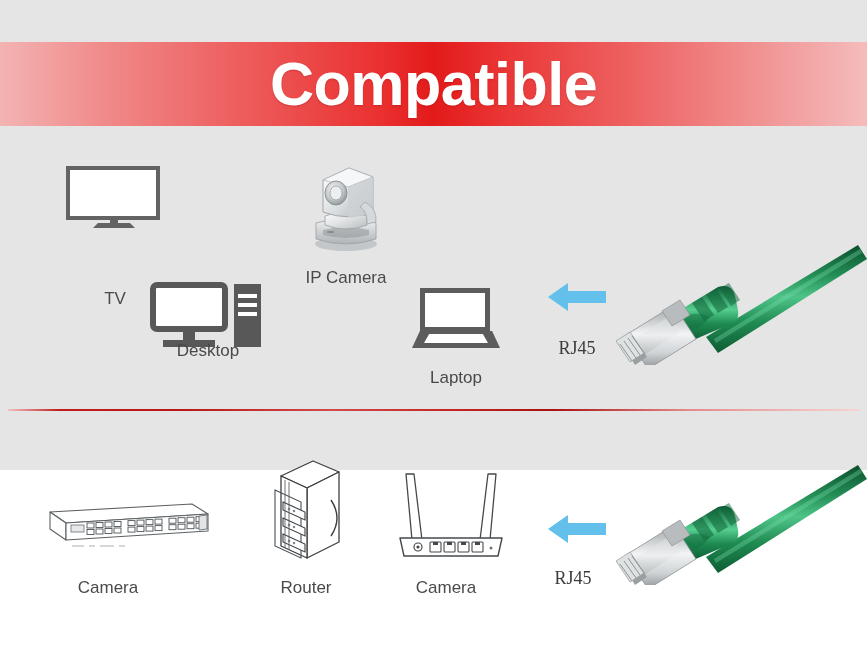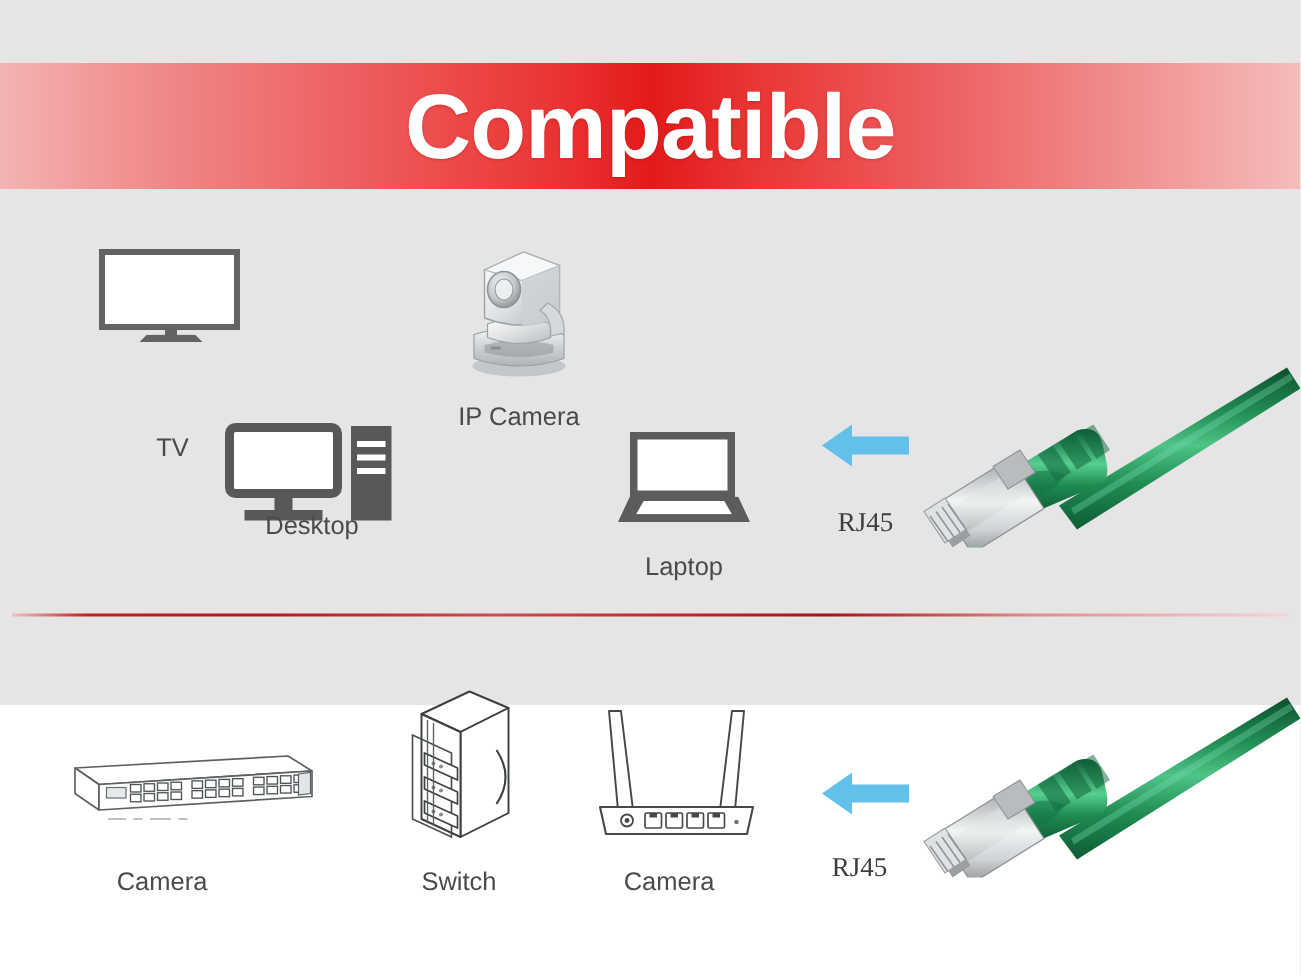--- a/index.html
+++ b/index.html
@@ -351,21 +351,21 @@
       </g>
 
       <g stroke="#5a5f62" stroke-width="0.9">
         <line x1="22" y1="22" x2="22" y2="90"></line>
         <line x1="26" y1="24" x2="26" y2="92"></line>
       </g>
 
       <path d="M68 42 q12 18 0 36" fill="none" stroke="#3c4043" stroke-width="1.4"></path>
     </svg>
   </div>
-  <div class="cap" style="left:258px;top:578px;width:96px;">Switch</div>
+  <div class="cap" style="left:258px;top:578px;width:96px;">Router</div>
 
   <div class="cell router-ic">
     <svg viewBox="0 0 118 100" width="118" height="100" aria-hidden="true">
 
       <path d="M14 12 L22 12 L30 78 L20 78 Z" fill="#ffffff" stroke="#45494c" stroke-width="1.3" stroke-linejoin="round"></path>
       <path d="M96 12 L104 12 L98 78 L88 78 Z" fill="#ffffff" stroke="#45494c" stroke-width="1.3" stroke-linejoin="round"></path>
 
       <path d="M8 76 L110 76 L106 94 L12 94 Z" fill="#ffffff" stroke="#45494c" stroke-width="1.4" stroke-linejoin="round"></path>
 
       <circle cx="26" cy="85" r="4" fill="#ffffff" stroke="#45494c" stroke-width="1.2"></circle>

